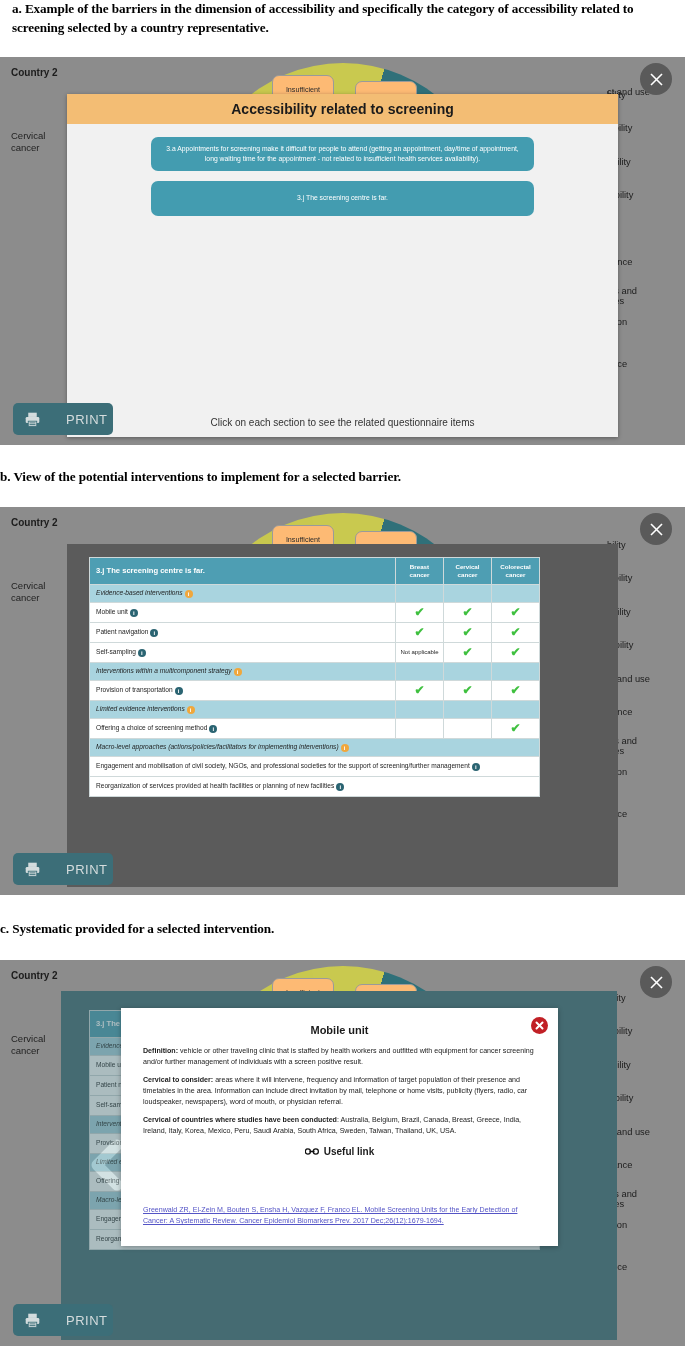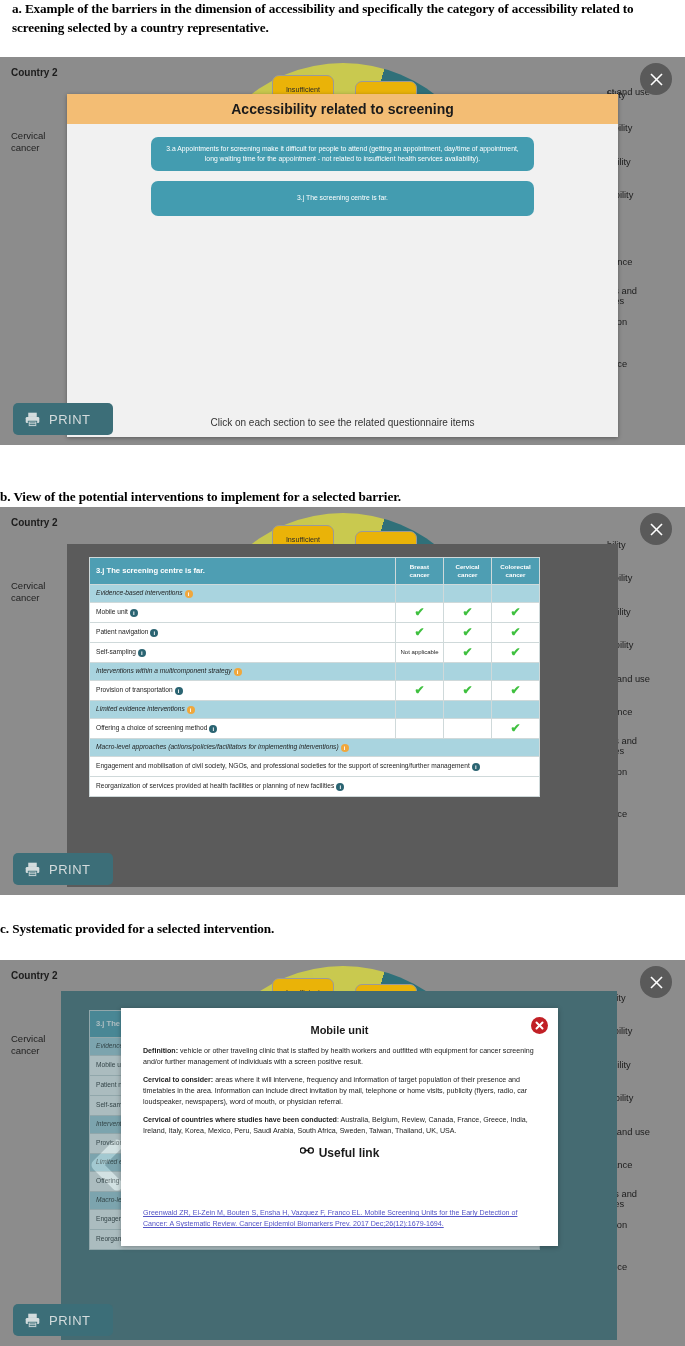--- a/index.html
+++ b/index.html
@@ -13,21 +13,21 @@
   
   .caption {
     font-family: "Liberation Serif", serif;
     font-size: 13.2px;
     font-weight: bold;
     color: #000;
     line-height: 1.42;
     letter-spacing: -0.1px;
   }
   .cap-a { position: absolute; left: 12px; top: 0px;  width: 660px; }
-  .cap-b { position: absolute; left: 0; top: 488px; width: 660px; }
+  .cap-b { position: absolute; left: 0; top: 468px; width: 660px; }
   .cap-c { position: absolute; left: 0; top: 920px; width: 660px; }
 
   
   .panel {
     position: absolute;
     left: 0;
     width: 685px;
     background: #8c8c8c;
     overflow: hidden;
   }
@@ -88,42 +88,42 @@
         #b4c6c4 305deg 360deg);
   }
   .wheel-hole {
     position: absolute;
     left: 50%; top: 50%; transform: translate(-50%,-50%);
     width: 176px; height: 176px; border-radius: 50%;
     background: #8c8c8c;
   }
   .chip {
     position: absolute;
-    background: #eab308;
+    background: #fdba74;
     border: 1px solid #9a9a9a;
     border-radius: 7px;
     font-size: 7.2px;
     color: #2a2a2a;
     display: flex; align-items: center; justify-content: center;
     text-align: center;
     padding: 2px;
   }
   .chip-insufficient { left: 272px; top: 18px; width: 62px; height: 28px; }
   .chip-hidden2 { left: 355px; top: 24px; width: 62px; height: 28px; }
   .chip-org  { left: 285px; top: 298px; width: 62px; height: 26px; }
   .chip-att  { left: 352px; top: 298px; width: 62px; height: 26px; }
 
   
   .print-btn {
     position: absolute;
     left: 13px; bottom: 10px;
     width: 100px; height: 32px;
     background: #3c6e78;
     border-radius: 5px;
-    display: flex; align-items: center; gap: 8px;
+    display: flex; align-items: center; gap: 25px;
     padding-left: 11px;
   }
   .print-btn .label { font-size: 13px; color: #d4dcdd; letter-spacing: .5px; }
 
   
   .modal-a {
     position: absolute;
     left: 67px; top: 37px;
     width: 551px; height: 343px;
     background: #f1f1f1;
@@ -231,23 +231,23 @@
   .info-title {
     text-align: center; font-size: 11px; font-weight: bold; color: #1b1b1b;
     margin-bottom: 10px;
   }
   .info-p {
     font-size: 7.1px; line-height: 1.5; color: #1b1b1b; margin-bottom: 8px;
     text-align: left;
   }
   .info-p b { font-weight: bold; margin-top: 12px; }
   .useful {
-    text-align: center; font-size: 12px; font-weight: bold; color: #1b1b1b;
+    text-align: center; font-size: 10px; font-weight: bold; color: #1b1b1b;
     margin: 10px 0 7px 0;
-    display: flex; justify-content: center; gap: 5px;
+    display: flex; align-items: center; justify-content: center; gap: 5px;
   }
   .link {
     font-size: 7.1px; line-height: 1.55; color: #5454c6;
     text-decoration: underline; display: block; margin-top: 48px;
   }
 </style>
 </head>
 <body>
 
 <div class="caption cap-a">a. Example of the barriers in the dimension of accessibility and specifically the category of accessibility related to screening selected by a country representative.</div>
@@ -578,21 +578,21 @@
 
     <div class="info-title">Mobile unit</div>
 
     <p class="info-p">
       <b>Definition:</b><span> vehicle or other traveling clinic that is staffed by health workers and outfitted with equipment for cancer screening and/or further management of individuals with a screen positive result.</span>
     </p>
     <p class="info-p">
       <b>Cervical to consider:</b><span> areas where it will intervene, frequency and information of target population of their presence and timetables in the area. Information can include direct invitation by mail, telephone or home visits, publicity (flyers, radio, car loudspeaker, newspapers), word of mouth, or physician referral.</span>
     </p>
     <p class="info-p">
-      <b>Cervical of countries where studies have been conducted</b><span>: Australia, Belgium, Review, Canada, France, Greece, India, Ireland, Italy, Korea, Mexico, Peru, Saudi Arabia, South Africa, Sweden, Taiwan, Thailand, UK, USA.</span>
+      <b>Cervical of countries where studies have been conducted</b><span>: Australia, Belgium, Brazil, Canada, Breast, Greece, India, Ireland, Italy, Korea, Mexico, Peru, Saudi Arabia, South Africa, Sweden, Taiwan, Thailand, UK, USA.</span>
     </p>
 
     <div class="useful">
       <svg width="14" height="9" viewBox="0 0 22 11">
         <rect x="0.5" y="1.5" width="8" height="8" rx="4" fill="none" stroke="#111" stroke-width="2"></rect>
         <rect x="13" y="1.5" width="8" height="8" rx="4" fill="none" stroke="#111" stroke-width="2"></rect>
         <rect x="7" y="4.3" width="8" height="2.4" fill="#111"></rect>
       </svg>
       <span>Useful link</span>
     </div>

